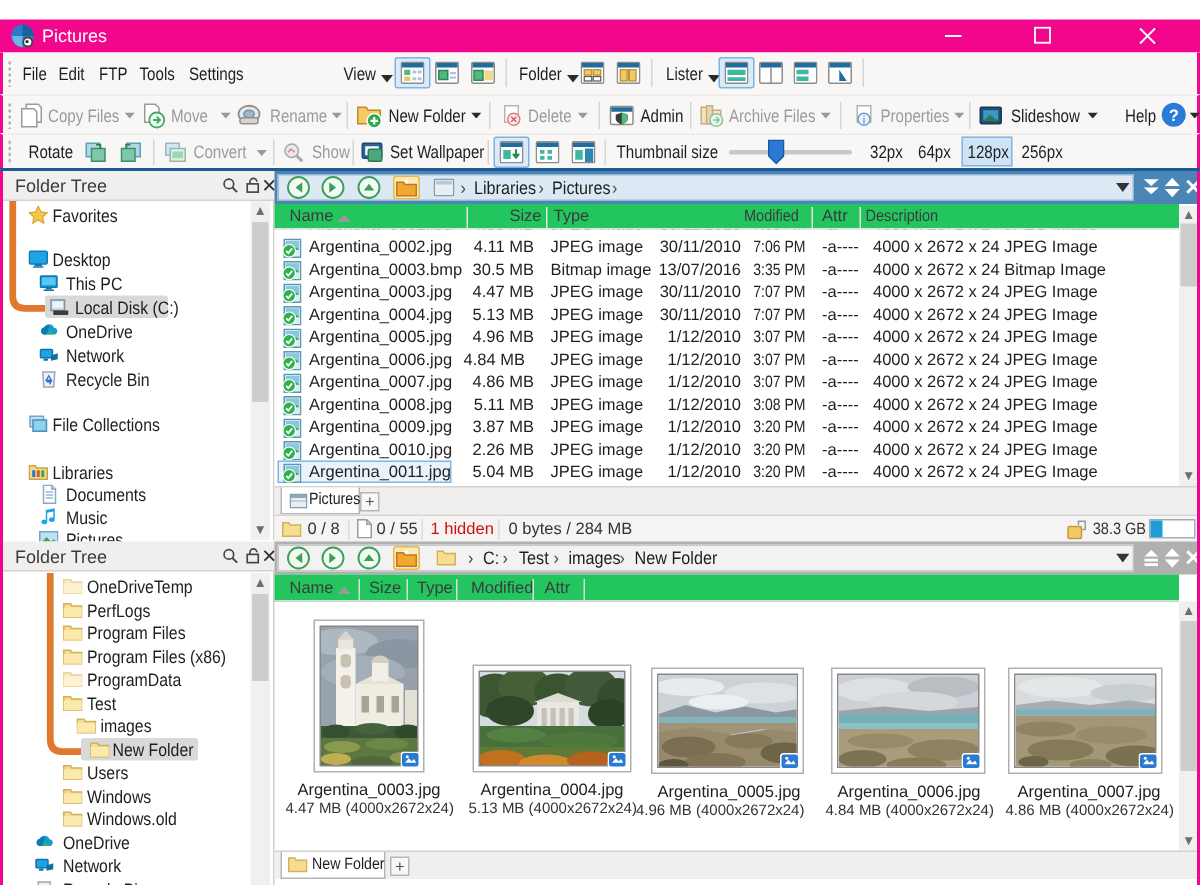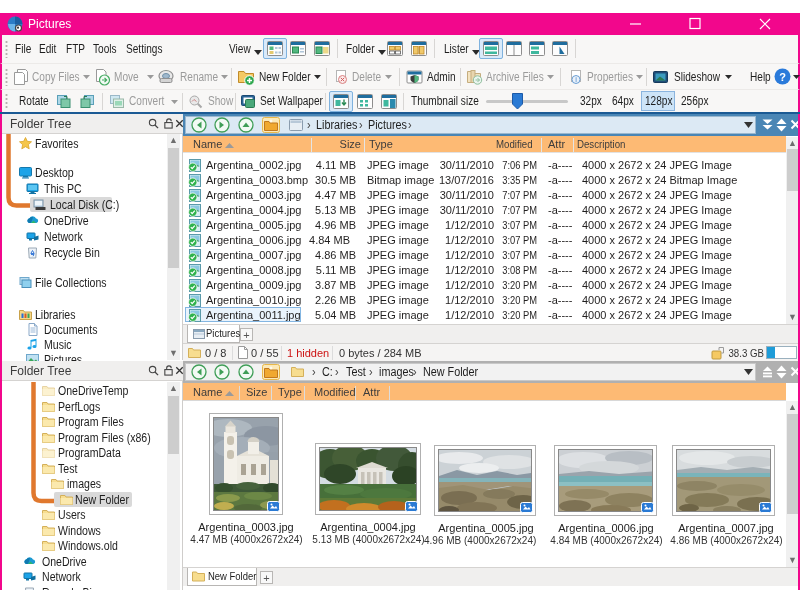--- a/index.html
+++ b/index.html
@@ -35,21 +35,21 @@
 .phead .t { position:absolute; left:8px; top:3px; font-size:12px; }
 .treerow { position:absolute; height:15px; font-size:12px; white-space:nowrap; transform:scaleX(0.88); transform-origin:0 50%; }
 .sel-gray { background:#d9d9d9; border-radius:2px; }
 .scroll { position:absolute; width:13px; background:#f0f0f0; }
 .sthumb { position:absolute; left:1px; width:11px; background:#cdcdcd; }
 .sarr { position:absolute; left:0; width:13px; height:13px; color:#6e6e6e; font-size:9px; text-align:center; line-height:13px; }
 
 
 .pane { position:absolute; left:183px; width:617px; }
 .crumb { font-size:12px; transform:scaleX(0.9); transform-origin:0 50%; white-space:nowrap; }
-.listhead { position:absolute; font-size:11px; color:#3c3c3c; background:#fdba74; }
+.listhead { position:absolute; font-size:11px; color:#3c3c3c; background:#22c55e; }
 .hcol { position:absolute; top:2px; }
 .row { position:absolute; height:15px; font-size:11px; color:#211f1f; white-space:nowrap; }
 .rc { position:absolute; top:1px; }
 .tcomp { transform:scaleX(0.85); transform-origin:100% 50%; }
 .hcol.hc { transform:scaleX(0.88); transform-origin:0 50%; }
 .tabbar { position:absolute; left:0; width:617px; height:19px; background:#f0efee; border-top:1px solid #d5d3d1; }
 .tab { position:absolute; left:2px; top:0px; height:18px; background:#fff; border:1px solid #b8b6b4; border-top:none; font-size:11px; }
 .tab div { white-space:nowrap; transform:scaleX(0.86); transform-origin:0 50%; }
 .statusbar { position:absolute; left:0; width:617px; background:#f5f4f3; border-top:1px solid #d5d3d1; font-size:11px; color:#333; }
 </style>

